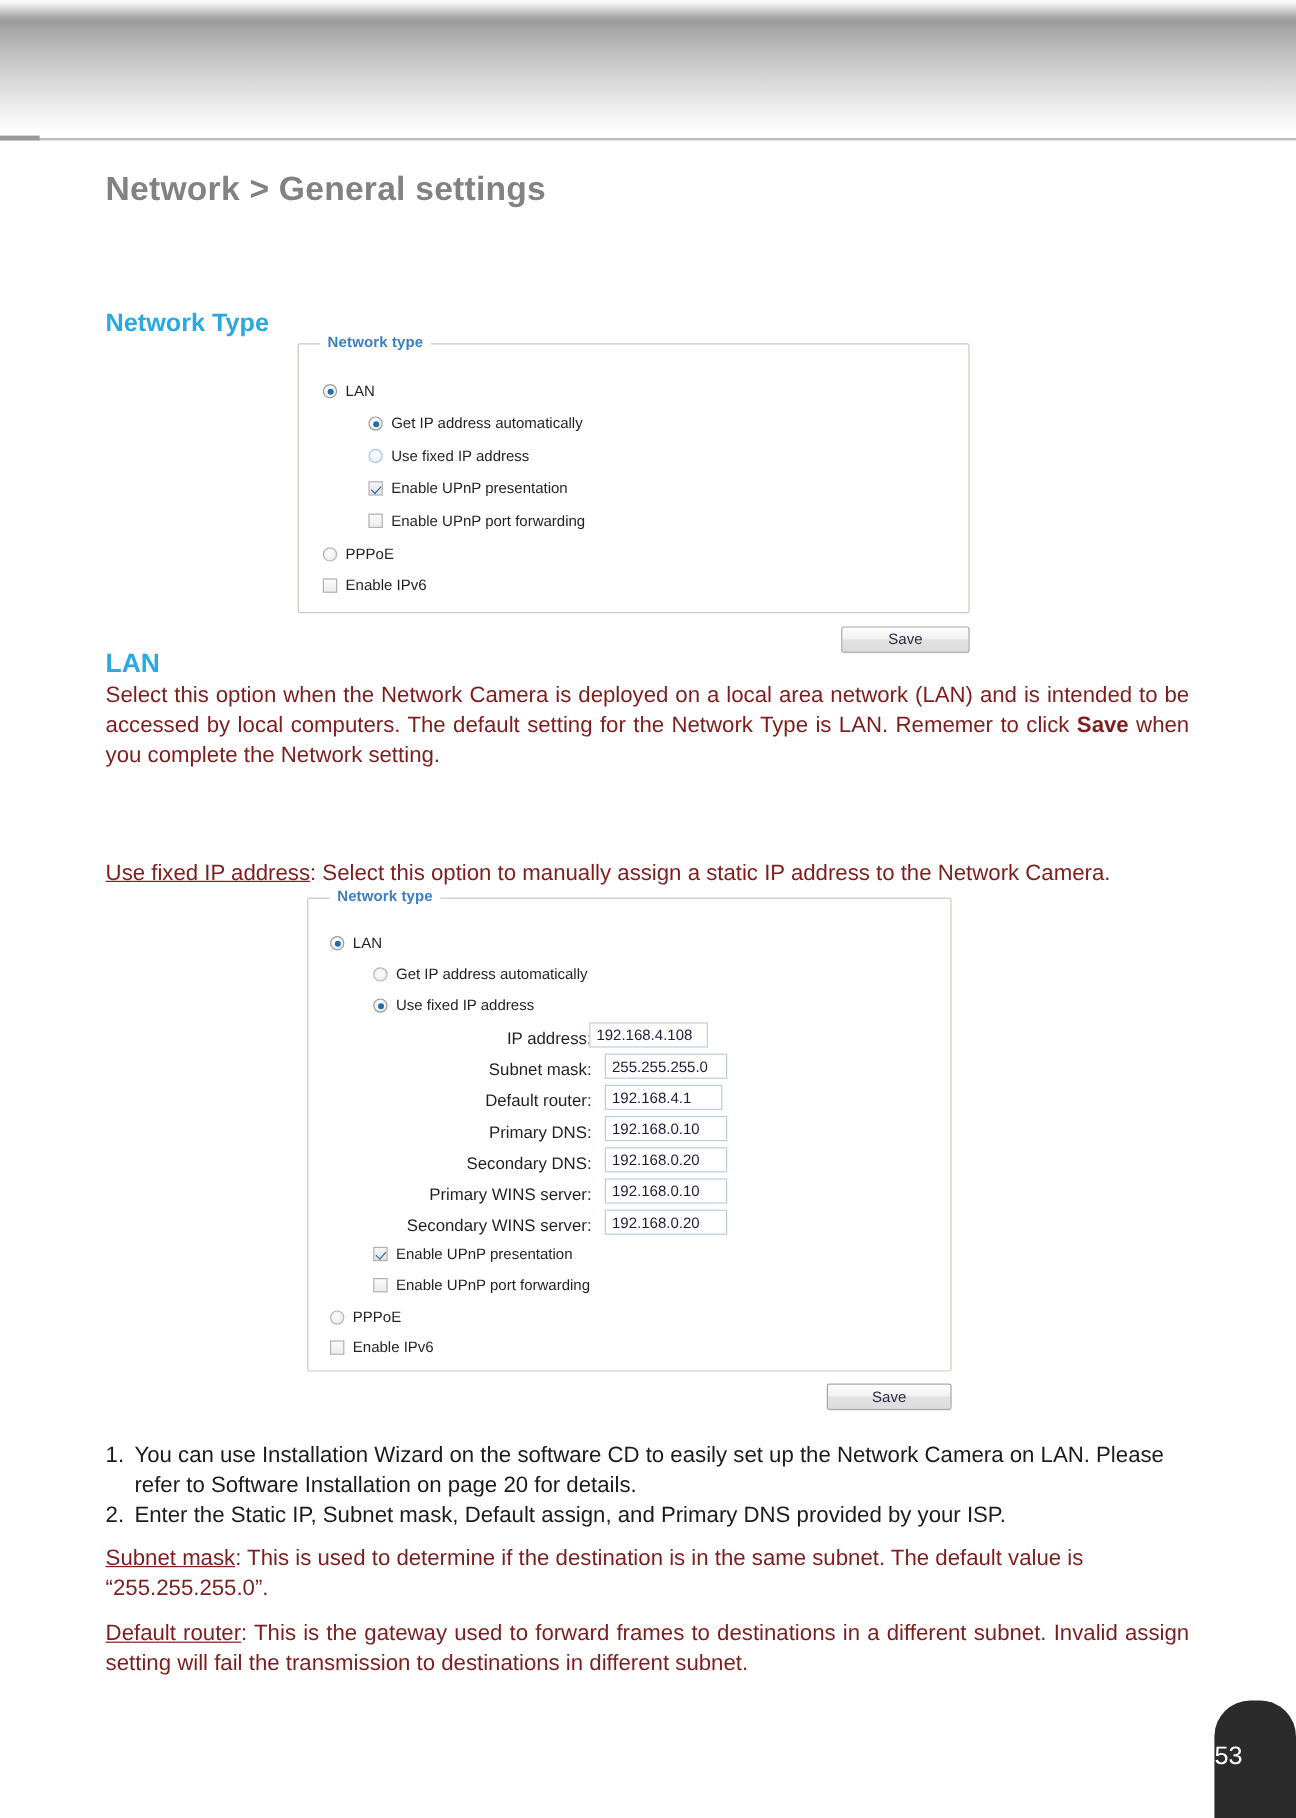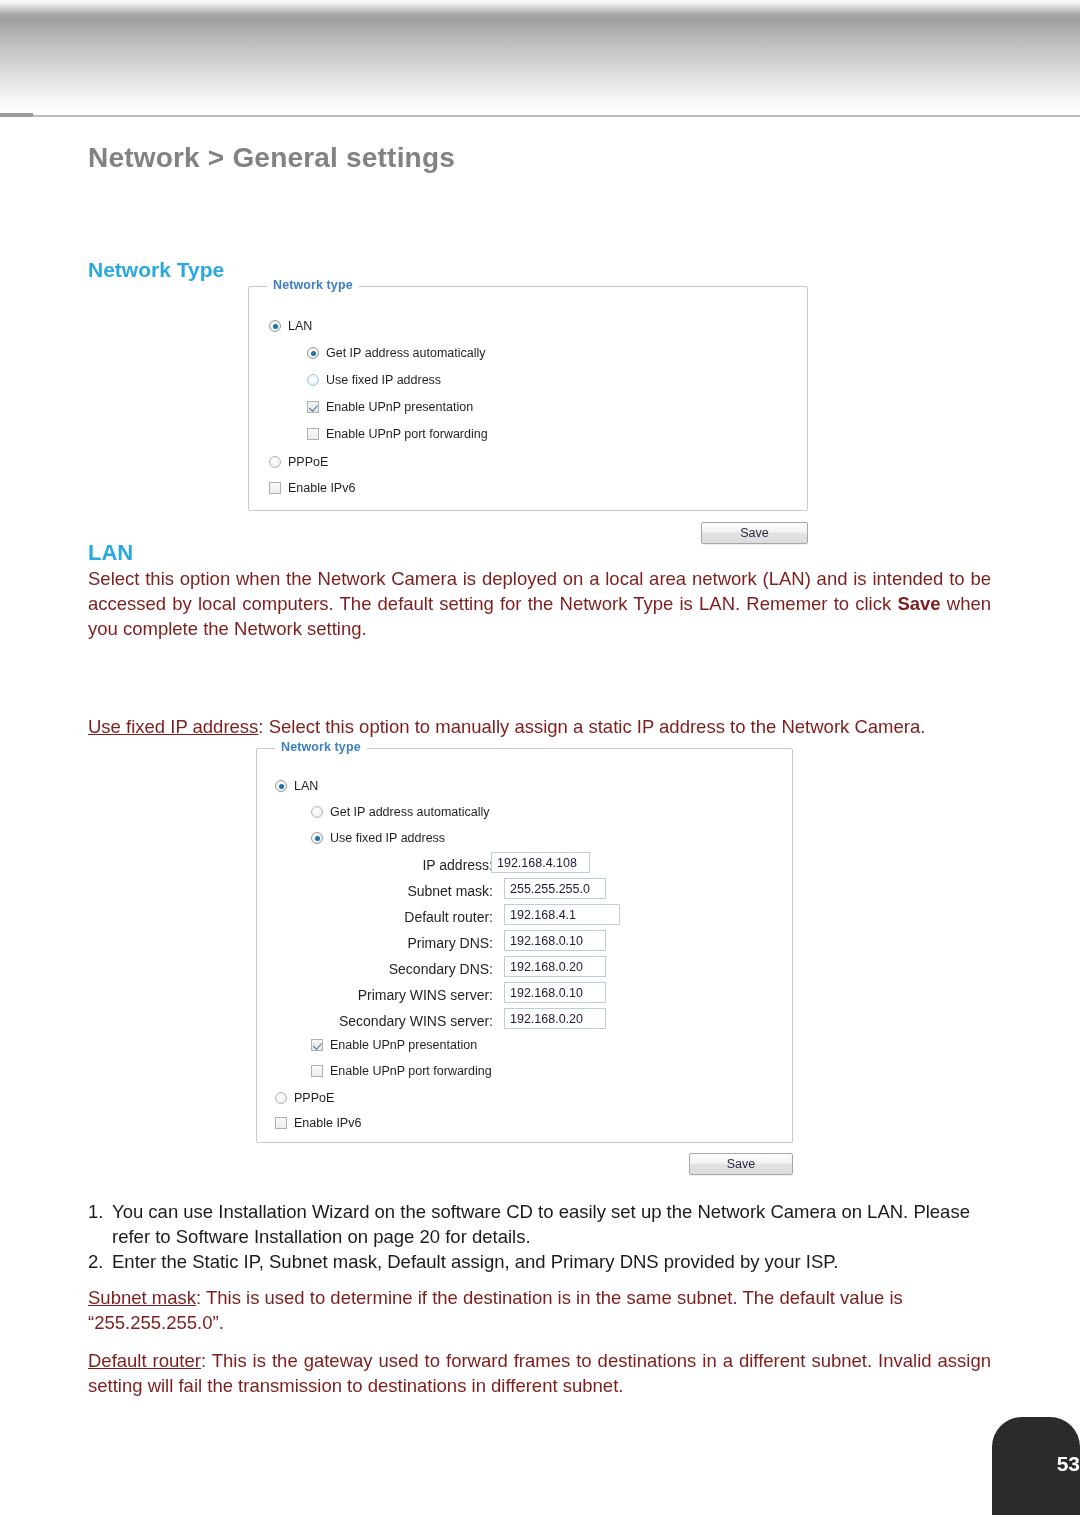--- a/index.html
+++ b/index.html
@@ -248,30 +248,30 @@
     text-align: center;
     cursor: pointer;
     box-shadow: 0 1px 0 rgba(0,0,0,.06);
   }
 
   
   .page-badge {
     position: absolute;
     right: 0px;
     bottom: 0px;
-    width: 88px;
+    width: 68px;
     height: 98px;
     background: #2b2b2b;
     border-radius: 30px 30px 0 0;
     color: #ffffff;
     font-size: 21px;
-    font-weight: bold;
+    font-weight: normal;
     display: flex;
     align-items: center;
-    justify-content: flex-end;
+    justify-content: flex-start;
     padding-bottom: 8px;
     box-sizing: border-box;
   }
   .page-badge-inner { transform: translateY(2px); }
 </style>
 </head>
 <body>
 
 <div class="page">
 
@@ -371,21 +371,21 @@
         <span class="lbl">Use fixed IP address</span>
       </div>
 
       <div class="field-label" style="left:60px; top:108px; width:176px;">IP address:</div>
       <input class="field-input" style="left: 234px; top: 103px; width: 99px;" value="192.168.4.108">
 
       <div class="field-label" style="left:60px; top:134px; width:176px;">Subnet mask:</div>
       <input class="field-input" style="left: 247px; top: 129px; width: 102px;" value="255.255.255.0">
 
       <div class="field-label" style="left:60px; top:160px; width:176px;">Default router:</div>
-      <input class="field-input" style="left: 247px; top: 155px; width: 116px;" value="192.168.4.1">
+      <input class="field-input" style="left: 247px; top: 155px; width: 98px;" value="192.168.4.1">
 
       <div class="field-label" style="left:60px; top:186px; width:176px;">Primary DNS:</div>
       <input class="field-input" style="left: 247px; top: 181px; width: 102px;" value="192.168.0.10">
 
       <div class="field-label" style="left:60px; top:212px; width:176px;">Secondary DNS:</div>
       <input class="field-input" style="left: 247px; top: 207px; width: 102px;" value="192.168.0.20">
 
       <div class="field-label" style="left:60px; top:238px; width:176px;">Primary WINS server:</div>
       <input class="field-input" style="left: 247px; top: 233px; width: 102px;" value="192.168.0.10">
 

